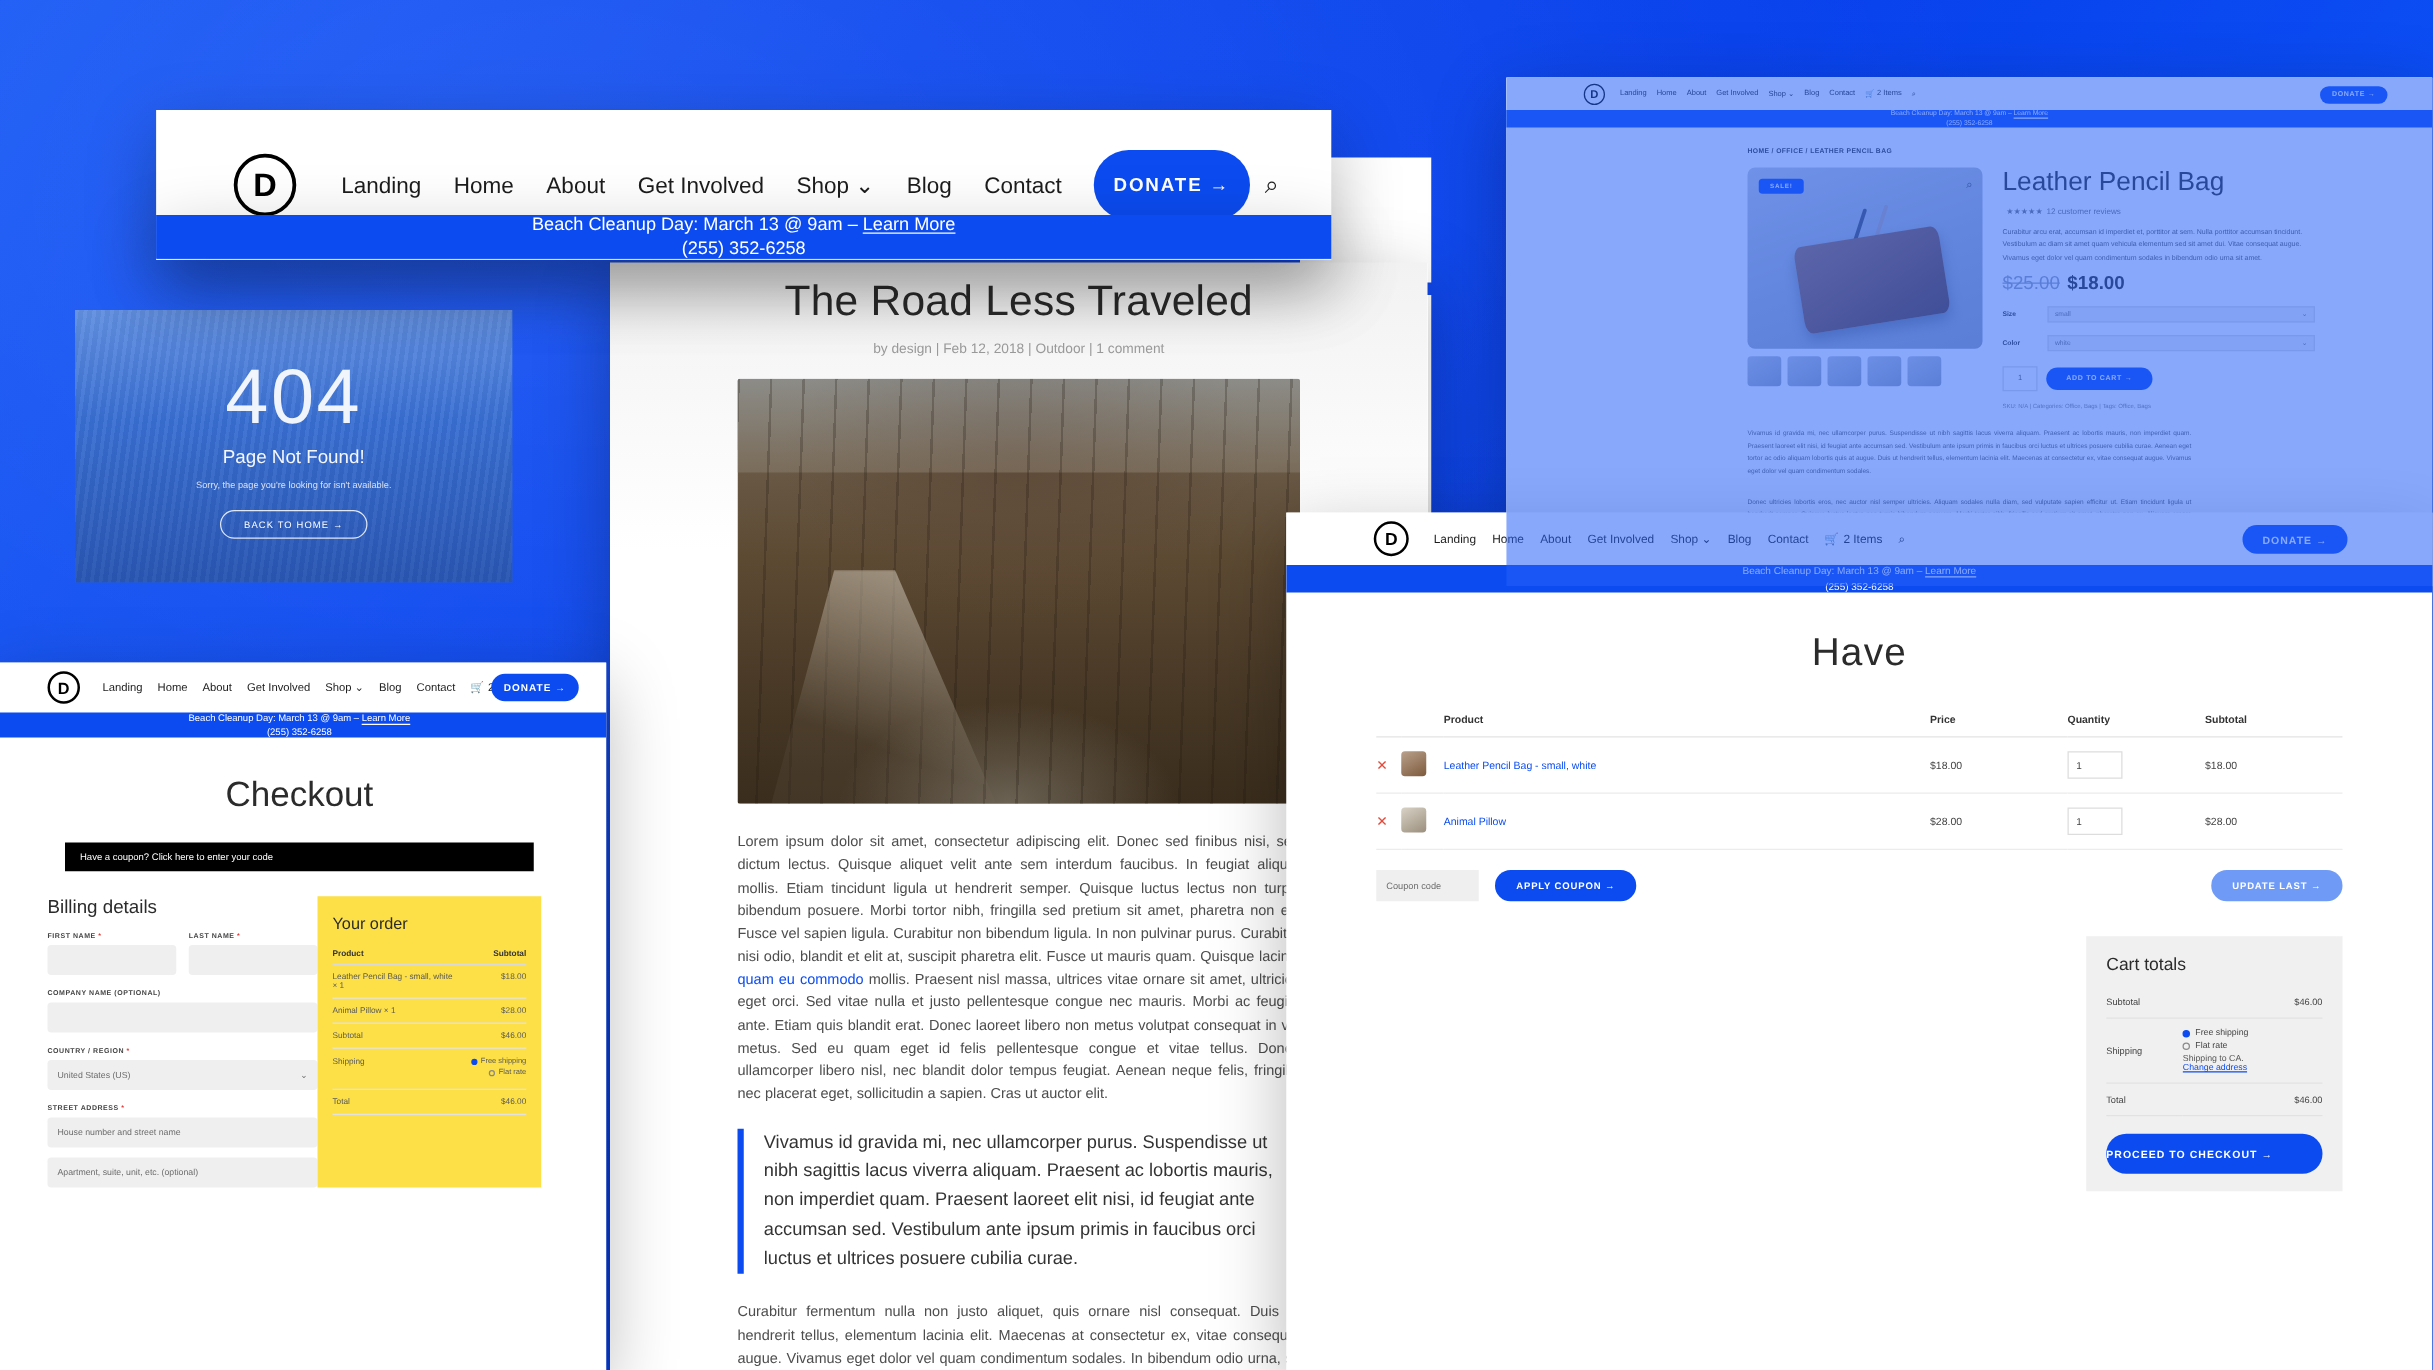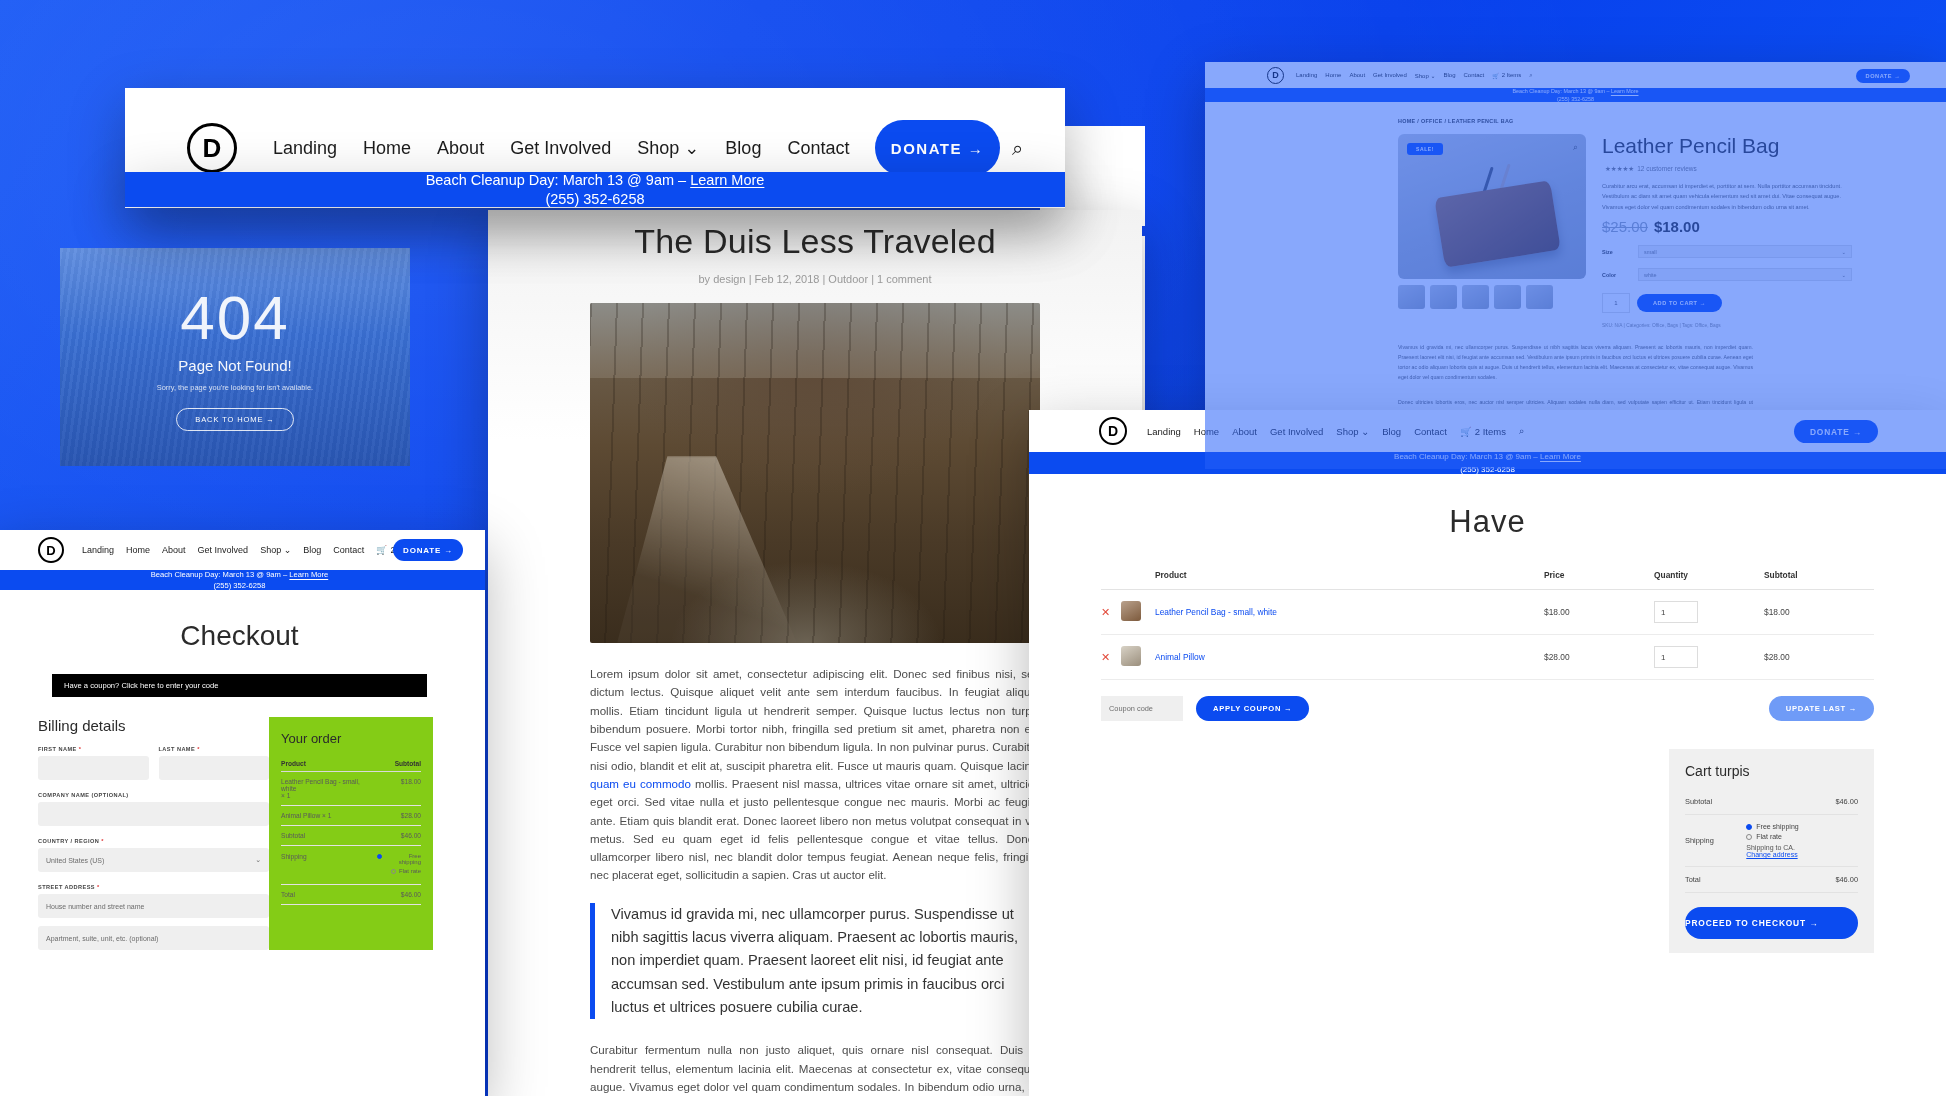--- a/index.html
+++ b/index.html
@@ -110,21 +110,21 @@
   #p-checkout .bill h2{ font-size:15px; font-weight:400; color:#2b2b2b;}
   #p-checkout .lbl{ font-size:5.6px; color:#444; letter-spacing:.08em;
                     font-weight:700; margin:12px 0 4px;}
   #p-checkout .lbl i{ color:#d33; font-style:normal;}
   #p-checkout .fld{ background:#efefef; height:24px; border-radius:3px;
        font-size:7px; color:#6c6c6c; display:flex; align-items:center;
        padding:0 8px; }
   #p-checkout .row2{ display:flex; gap:10px;}
   #p-checkout .row2 .c{ flex:1;}
   #p-checkout .sel{ justify-content:space-between;}
-  #p-checkout .order{ width:164px; background:#84cc16; padding:14px 12px;}
+  #p-checkout .order{ width:179px; background:#fde047; padding:14px 12px;}
   #p-checkout .order h2{ font-size:13px; font-weight:400; color:#2b2b2b;
                          margin-bottom:10px;}
   #p-checkout table{ width:100%; border-collapse:collapse; font-size:6.6px;
                      color:#5a5a5a;}
   #p-checkout th{ text-align:left; font-weight:700; color:#333;
                   border-bottom:1px solid #d9d9d9; padding:4px 0;}
   #p-checkout td{ border-bottom:1px solid #e2e2e2; padding:6px 0;
                   vertical-align:top;}
   #p-checkout td.r{ text-align:right;}
   #p-checkout .ship td{ padding:7px 0;}
@@ -257,21 +257,21 @@
 <div class="panel" id="p-404">
   <div class="in">
     <div class="big">404</div>
     <div class="sub">Page Not Found!</div>
     <div class="tiny">Sorry, the page you're looking for isn't available.</div>
     <div class="btn">BACK TO HOME →</div>
   </div>
 </div>
 
 <div class="panel" id="p-blog">
-  <div class="b-title">The Duis Less Traveled</div>
+  <div class="b-title">The Road Less Traveled</div>
   <div class="b-meta">by design | Feb 12, 2018 | Outdoor | 1 comment</div>
   <div class="hero">
     <div class="sky"></div>
       <div class="trunks"></div>
       <div class="road"></div>
   </div>
   <p class="body"><span>Lorem ipsum dolor sit amet, consectetur adipiscing elit. Donec sed finibus nisi, sed dictum lectus. Quisque aliquet velit ante sem interdum faucibus. In feugiat aliquet mollis. Etiam tincidunt ligula ut hendrerit semper. Quisque luctus lectus non turpis bibendum posuere. Morbi tortor nibh, fringilla sed pretium sit amet, pharetra non ex. Fusce vel sapien ligula. Curabitur non bibendum ligula. In non pulvinar purus. Curabitur nisi odio, blandit et elit at, suscipit pharetra elit. Fusce ut mauris quam. Quisque lacinia </span><a href="#">quam eu commodo</a><span> mollis. Praesent nisl massa, ultrices vitae ornare sit amet, ultricies eget orci. Sed vitae nulla et justo pellentesque congue nec mauris. Morbi ac feugiat ante. Etiam quis blandit erat. Donec laoreet libero non metus volutpat consequat in vel metus. Sed eu quam eget id felis pellentesque congue et vitae tellus. Donec ullamcorper libero nisl, nec blandit dolor tempus feugiat. Aenean neque felis, fringilla nec placerat eget, sollicitudin a sapien. Cras ut auctor elit.</span></p>
   <blockquote>Vivamus id gravida mi, nec ullamcorper purus. Suspendisse ut nibh sagittis lacus viverra aliquam. Praesent ac lobortis mauris, non imperdiet quam. Praesent laoreet elit nisi, id feugiat ante accumsan sed. Vestibulum ante ipsum primis in faucibus orci luctus et ultrices posuere cubilia curae.</blockquote>
   <p class="body">Curabitur fermentum nulla non justo aliquet, quis ornare nisl consequat. Duis ut hendrerit tellus, elementum lacinia elit. Maecenas at consectetur ex, vitae consequat augue. Vivamus eget dolor vel quam condimentum sodales. In bibendum odio urna, sit amet fermentum purus venenatis a. Donec ullamcorper libero nisl, nec blandit dolor tempus feugiat. Aenean neque felis, fringilla nec placerat eget, sollicitudin a sapien. Maecenas at consectetur ex, vitae consequat augue. Vivamus eget dolor vel quam condimentum sodales. In bibendum odio urna, sit amet fermentum purus venenatis a. Fusce vel egestas nisl.</p>
 </div>
@@ -533,21 +533,21 @@
       </table>
 
     <div class="actions">
       <div class="cfield">Coupon code</div>
       <div class="btn">APPLY COUPON →</div>
       <div class="btn dim">UPDATE LAST →</div>
     </div>
   </div>
 
   <div class="totals">
-    <h2>Cart turpis</h2>
+    <h2>Cart totals</h2>
     <table>
       <tbody>
           <tr>
         <td>Subtotal</td>
         <td class="r">$46.00</td>
       </tr>
       <tr>
         <td>Shipping</td>
         <td>
           <div class="radio">

